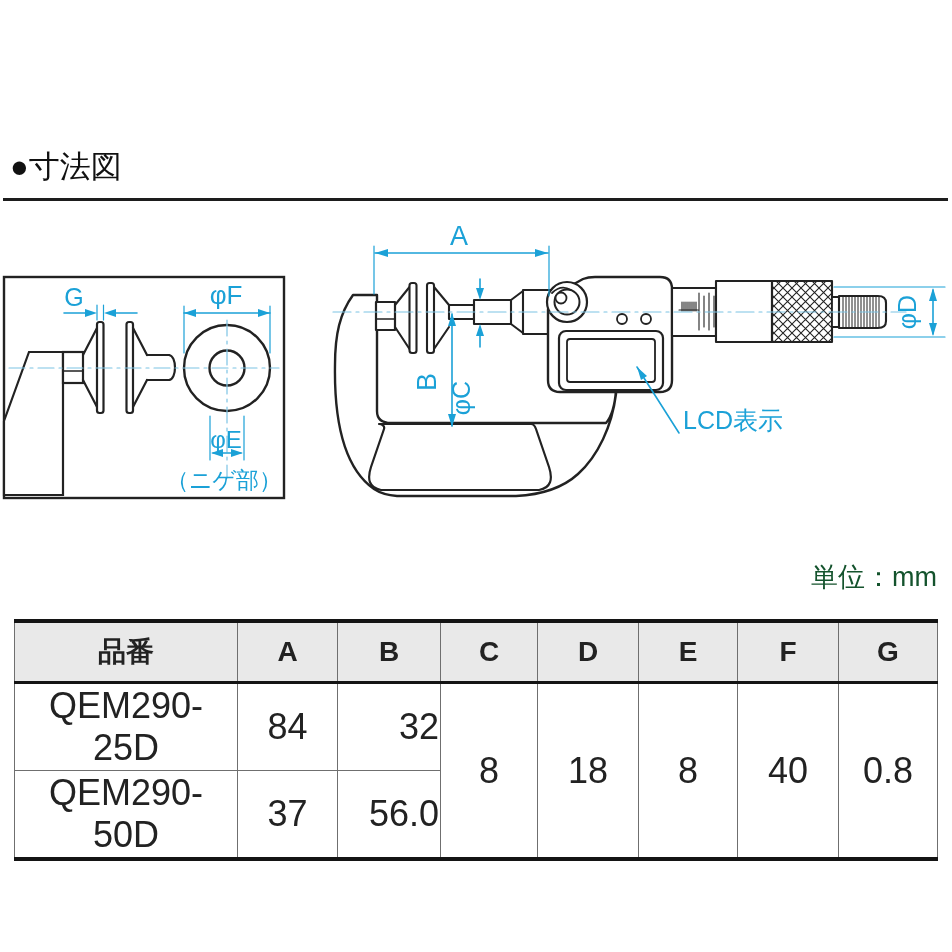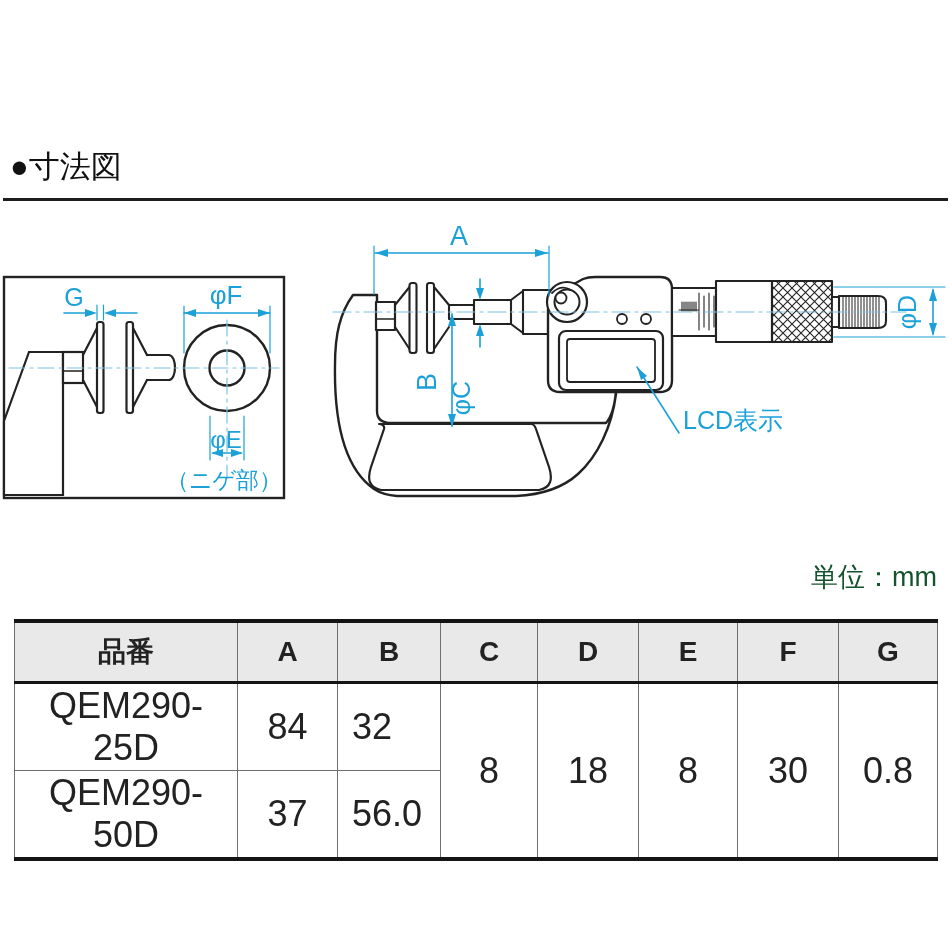--- a/index.html
+++ b/index.html
@@ -22,21 +22,21 @@
   th{
     background:#e9e9e9;height:56px;font-size:28px;font-weight:600;color:#222;
     border-left:1px solid #6f6f6f;border-bottom:3px solid #141414;text-align:center;
   }
   td{
     height:61px;font-size:36px;font-weight:400;color:#222;
     border-left:1px solid #6f6f6f;text-align:center;background:#fff;
   }
   th:first-child,td.first{border-left:none;}
   tr.r1 td.sep{border-bottom:1px solid #6f6f6f;}
-  td.bcol{text-align:left;padding-left:14px;}
+  td.bcol{text-align:right;padding-left:14px;}
 </style>
 </head>
 <body>
 
 <div class="abs" id="title">●寸法図</div>
 <div class="abs" id="title-rule"></div>
 
 <svg class="abs" id="diagram-svg" width="952" height="350" viewBox="0 210 952 350" xmlns="http://www.w3.org/2000/svg">
   <defs>
     <pattern id="knurl" patternUnits="userSpaceOnUse" width="9" height="9">
@@ -218,21 +218,21 @@
       </tr>
     </thead>
     <tbody>
       <tr class="r1">
         <td class="first sep">QEM290-25D</td>
         <td class="sep">84</td>
         <td class="sep bcol">32</td>
         <td rowspan="2">8</td>
         <td rowspan="2">18</td>
         <td rowspan="2">8</td>
-        <td rowspan="2">30</td>
+        <td rowspan="2">40</td>
         <td rowspan="2">0.8</td>
       </tr>
       <tr>
         <td class="first">QEM290-50D</td>
         <td>37</td>
         <td class="bcol">56.0</td>
       </tr>
     </tbody>
   </table>
 </div>

